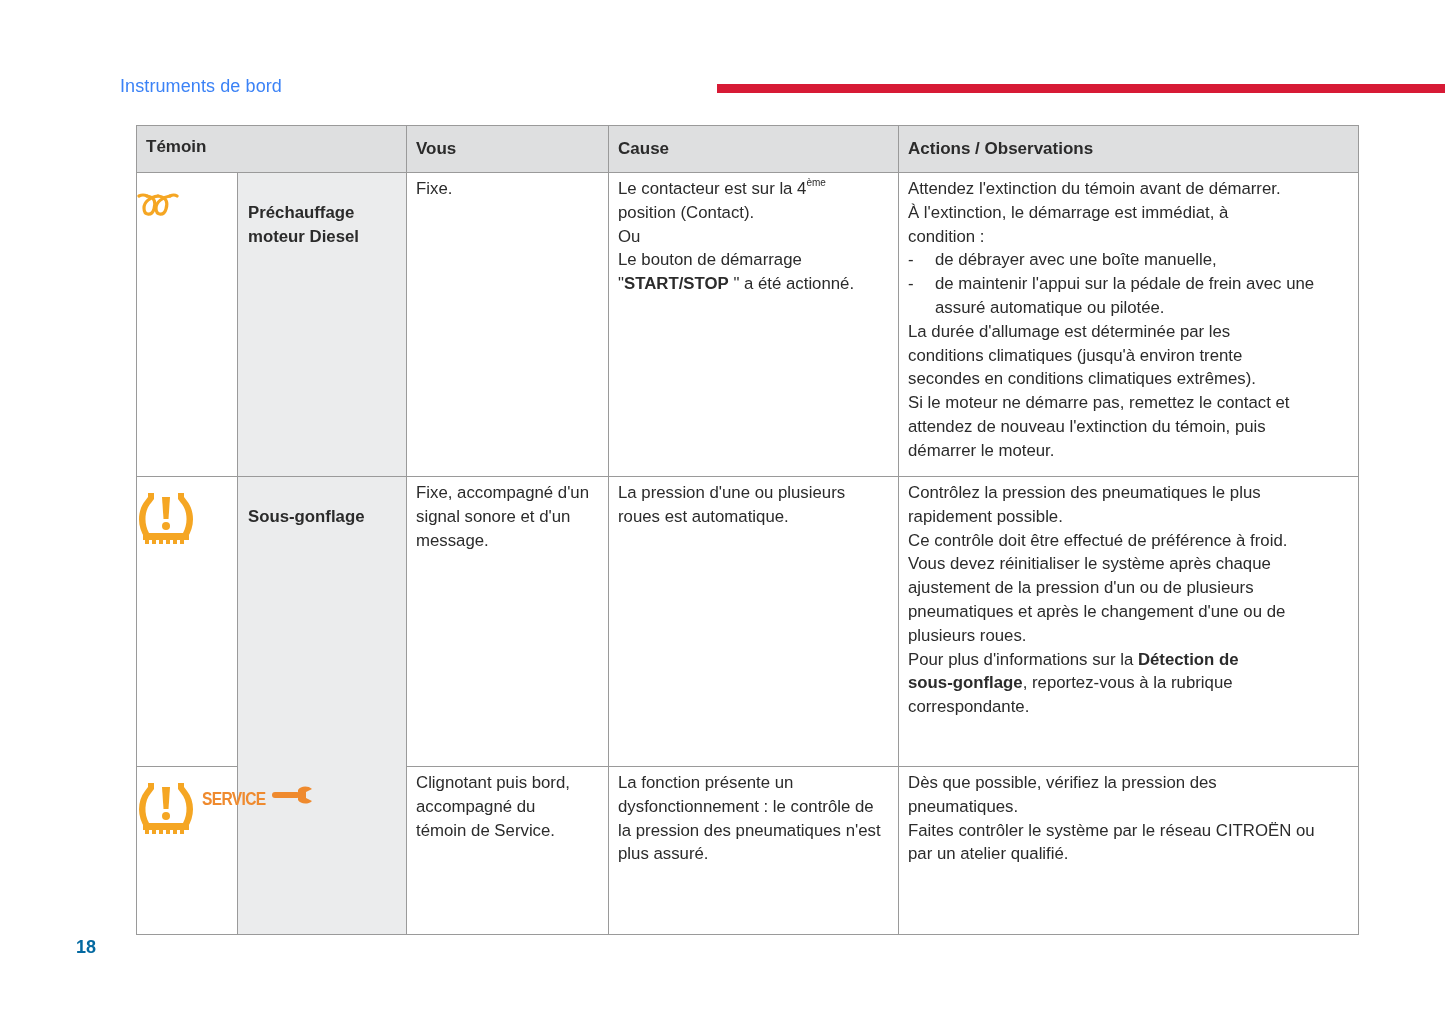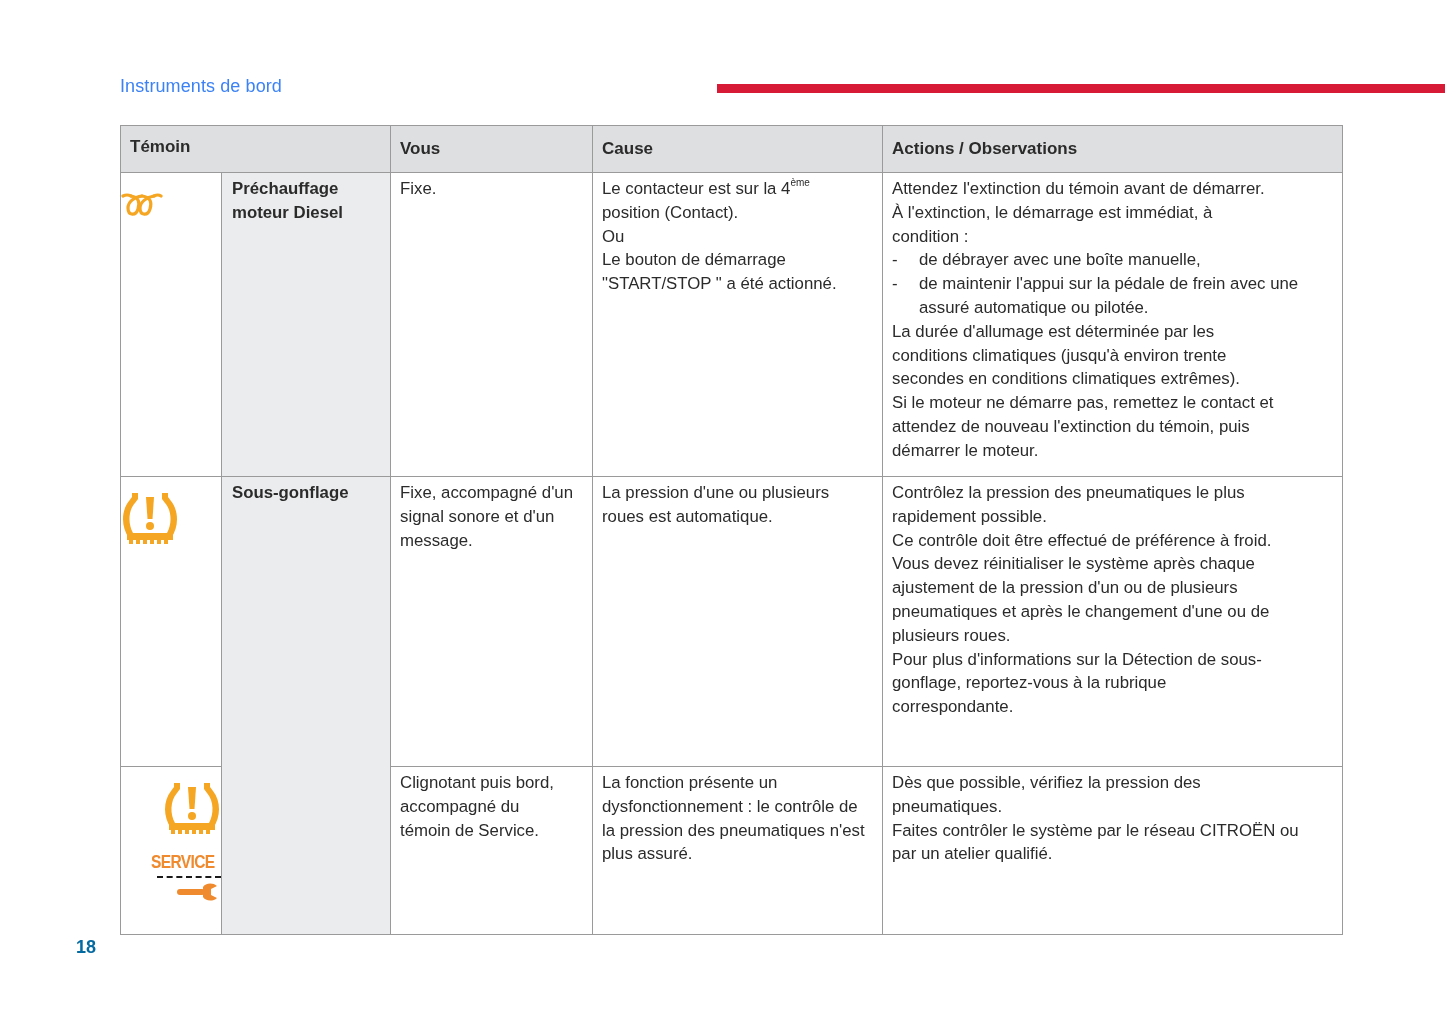--- a/index.html
+++ b/index.html
@@ -37,21 +37,21 @@
       left: 48px;
       top: 937px;
       font-size: 18px;
       font-weight: bold;
       color: #0369a1;
       font-family: "Liberation Sans", sans-serif;
       margin-left: 28px;
     }
     table.warn-table {
       position: absolute;
-      left: 120px;
+      left: 136px;
       top: 125px;
       width: 1222px;
       border-collapse: collapse;
       table-layout: fixed;
       font-size: 16.8px;
       line-height: 23.8px;
     }
     table.warn-table th,
     table.warn-table td {
       border: 1.5px solid #9a9a9a;
@@ -76,44 +76,45 @@
     td.icon-cell {
       text-align: center;
       background: #ffffff;
     }
     td.label-cell {
       background: #ebeced;
       font-weight: bold;
     }
     td.label-cell .cell {
       padding-left: 10px;
+      margin-top: 24px;
     }
     .row-1 td { height: 303px; }
     .row-2 td { height: 289px; }
     .row-3 td { height: 167px; }
     sup.ordinal {
       font-size: 10px;
       line-height: 0;
       vertical-align: 8px;
     }
     .dash-item {
       display: flex;
     }
     .dash-item .dash {
       width: 27px;
       flex: 0 0 27px;
     }
     .dash-item .txt {
       flex: 1;
     }
-    b { font-weight: normal; }
+    b { font-weight: bold; }
     .icon-wrap {
       display: flex;
-      flex-direction: column;
-      align-items: flex-end;
+      flex-direction: row;
+      align-items: flex-start;
     }
     .service-text {
       font-family: "Liberation Sans", sans-serif;
       font-weight: bold;
       font-size: 19px;
       color: #ef8a2e;
       letter-spacing: -0.8px;
       transform: scaleX(0.82);
       margin-top: 8px;
       line-height: 20px;

